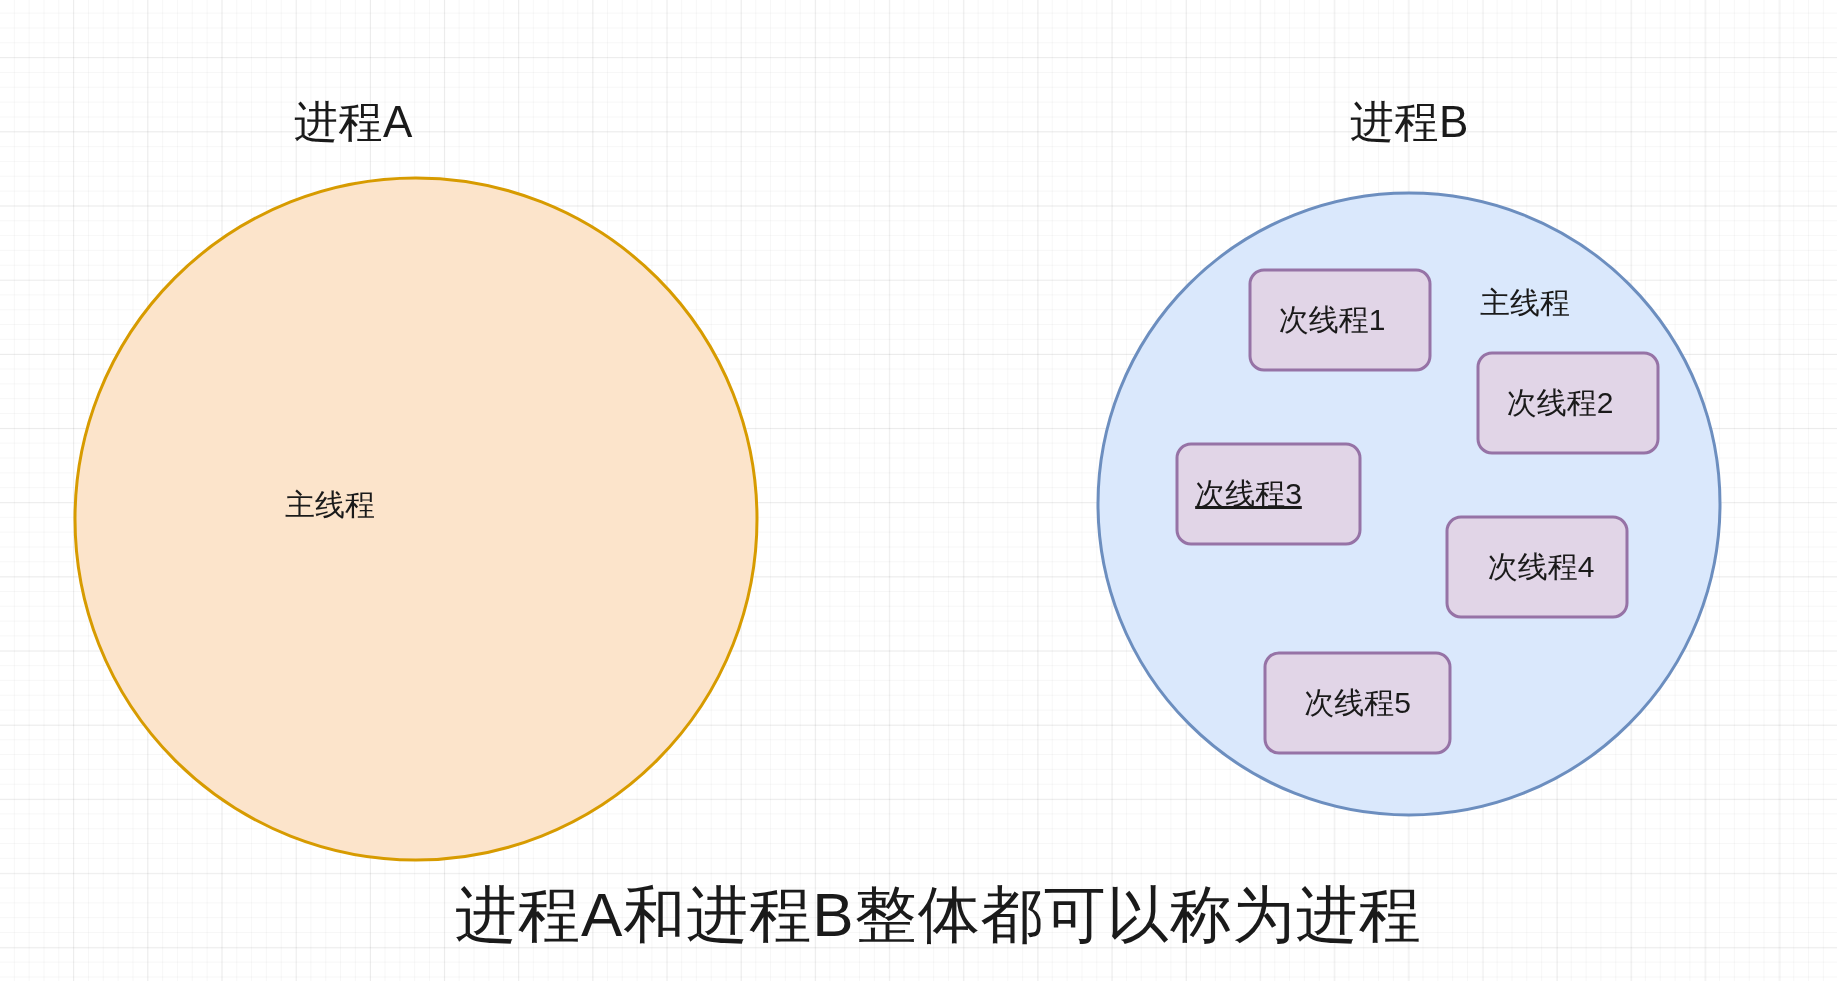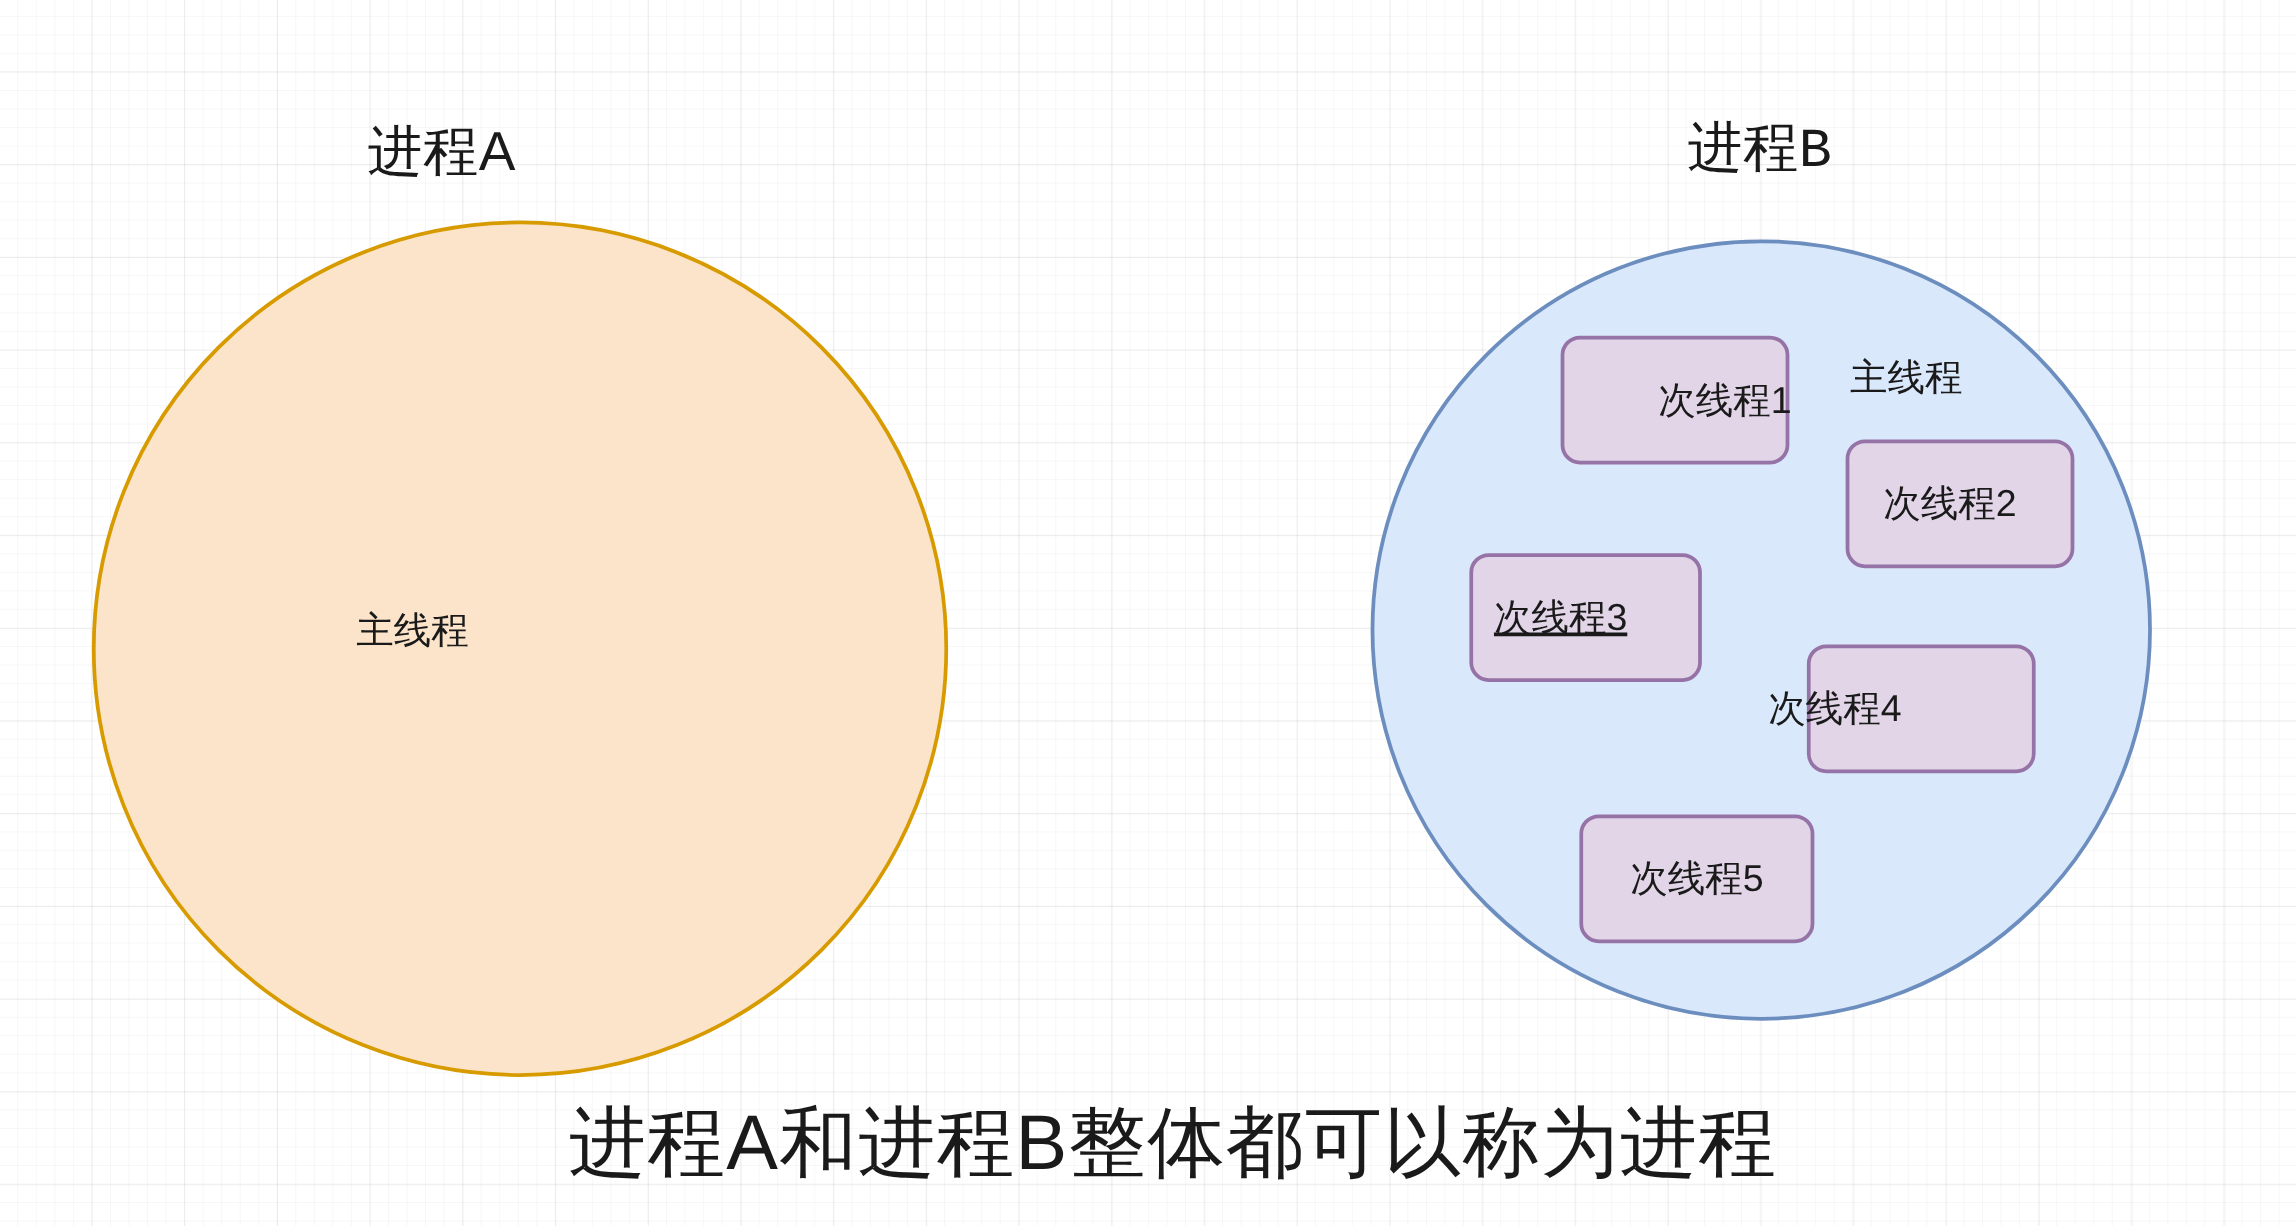--- a/index.html
+++ b/index.html
@@ -79,27 +79,27 @@
         <rect x="1177" y="444" width="183" height="100" rx="14" ry="14" fill="#e1d5e7" stroke="#9673a6" stroke-width="3"></rect>
         <rect x="1447" y="517" width="180" height="100" rx="14" ry="14" fill="#e1d5e7" stroke="#9673a6" stroke-width="3"></rect>
         <rect x="1265" y="653" width="185" height="100" rx="14" ry="14" fill="#e1d5e7" stroke="#9673a6" stroke-width="3"></rect>
       </g>
   </svg>
 
   <div class="label process-title" id="titleA" style="left: 294px; top: 100px;">进程A</div>
 
   <div class="label main-thread-label" id="mainA" style="left: 285px; top: 490px;">主线程</div>
 
-  <div class="label process-title" id="titleB" style="left: 1350px; top: 100px; font-family: Liberation Mono, monospace;">进程B</div>
+  <div class="label process-title" id="titleB" style="left: 1350px; top: 100px;">进程B</div>
 
   <div class="label main-thread-label" id="mainB" style="left: 1480px; top: 288px;">主线程</div>
 
   <div id="thread-labels">
-      <div class="thread-box-text" style="left: 1298px; top: 270px; width: 164px; height: 100px;">次线程1</div>
+      <div class="thread-box-text" style="left: 1250px; top: 270px; width: 164px; height: 100px;">次线程1</div>
       <div class="thread-box-text" style="left: 1478px; top: 353px; width: 164px; height: 100px;">次线程2</div>
       <div class="thread-box-text" style="left: 1157px; top: 444px; width: 183px; height: 100px; text-decoration: underline;">次线程3</div>
-      <div class="thread-box-text" style="left: 1378px; top: 517px; width: 180px; height: 100px;">次线程4</div>
+      <div class="thread-box-text" style="left: 1451px; top: 517px; width: 180px; height: 100px;">次线程4</div>
       <div class="thread-box-text" style="left: 1265px; top: 653px; width: 185px; height: 100px;">次线程5</div>
     </div>
 
   <div class="label caption" id="caption" style="left: 455px; top: 884px; text-align: center;">进程A和进程B整体都可以称为进程</div>
 
 </div>
 
 </body></html>

